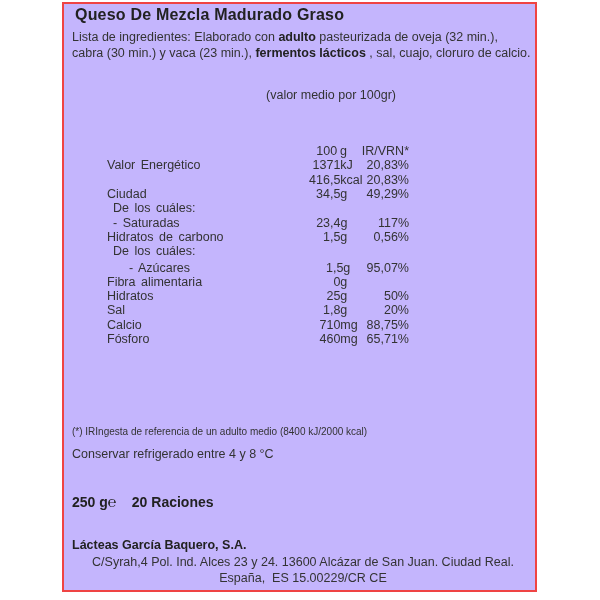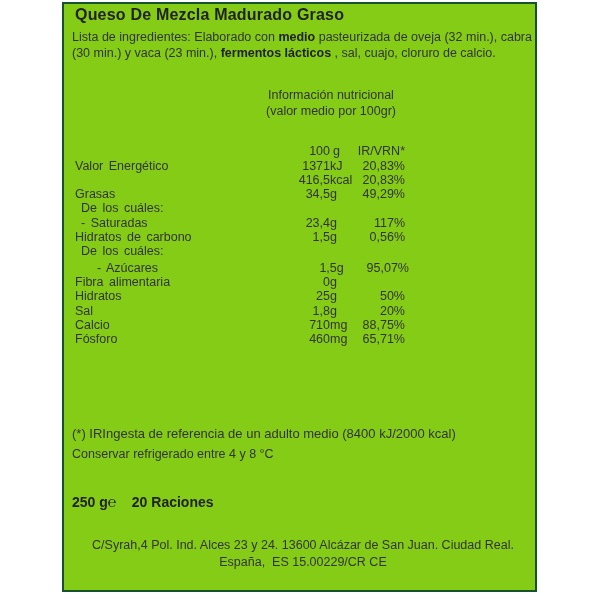--- a/index.html
+++ b/index.html
@@ -4,50 +4,50 @@
 <style>
   html,body{margin:0;padding:0;}
   body{
     width:600px;height:600px;background:#ffffff;position:relative;overflow:hidden;
     font-family:"Liberation Sans","DejaVu Sans",sans-serif;
     -webkit-font-smoothing:antialiased;
     color:#2e2e2e;
   }
   .label-box{
     position:absolute;left:62px;top:2px;width:475px;height:590px;
-    border:2px solid #14532d;background:#84cc16;box-sizing:border-box;
+    border:2px solid #ef4444;background:#c4b5fd;box-sizing:border-box;
   }
   .title{
     position:absolute;left:11px;top:2px;
     font-size:16px;font-weight:bold;letter-spacing:.2px;color:#222;
     white-space:nowrap;
   }
   .ingredients{
     position:absolute;left:8px;top:25px;width:460px;
     font-size:12.5px;line-height:16px;color:#333;
   }
   .ingredients b{color:#222;}
   .info-heading{
     position:absolute;left:132px;top:83px;width:270px;
     text-align:center;font-size:12.5px;line-height:16px;color:#333;
   }
   .ntable{
     position:absolute;left:0;top:140px;width:345px;
     font-size:12.5px;color:#333;
   }
-  .nrow{display:flex;height:14.3px;line-height:14px;align-items:flex-end;}
+  .nrow{display:flex;height:14.3px;line-height:14px;align-items:center;padding-left:32px;}
   .ncol-label{width:210px;padding-left:11px;box-sizing:border-box;word-spacing:2px;white-space:nowrap;}
   .ncol-label.indent{padding-left:17px;}
   .ncol-val{width:56px;text-align:right;white-space:nowrap;}
   .ncol-unit{width:27px;text-align:left;white-space:nowrap;}
   .ncol-pct{width:48px;text-align:right;white-space:nowrap;}
   .nrow.header .ncol-unit{padding-left:3px;box-sizing:border-box;}
   .footnote{
     position:absolute;left:8px;top:422px;width:460px;
-    font-size:13px;color:#333;
+    font-size:10px;color:#333;
   }
   .storage{
     position:absolute;left:8px;top:443px;width:460px;
     font-size:12.5px;color:#333;
   }
   .netline{
     position:absolute;left:8px;top:489px;
     font-size:14px;font-weight:bold;color:#222;white-space:nowrap;
   }
   .netline .emark{font-weight:normal;font-size:15px;margin-right:9px;}
@@ -59,24 +59,23 @@
   .company .name{font-weight:bold;color:#222;}
   .pre{white-space:pre-wrap;text-align:center;}
 </style>
 </head>
 <body>
 
 <div class="label-box">
 
   <div class="title">Queso De Mezcla Madurado Graso</div>
 
-  <div class="ingredients"><span>Lista de ingredientes: Elaborado con </span><b>medio</b><span> pasteurizada de oveja (32 min.), cabra (30 min.) y vaca (23 min.), </span><b>fermentos lácticos</b><span> , sal, cuajo, cloruro de calcio.</span></div>
+  <div class="ingredients"><span>Lista de ingredientes: Elaborado con </span><b>adulto</b><span> pasteurizada de oveja (32 min.), cabra (30 min.) y vaca (23 min.), </span><b>fermentos lácticos</b><span> , sal, cuajo, cloruro de calcio.</span></div>
 
   <div class="info-heading">
-    <div>Información nutricional</div>
     <div>(valor medio por 100gr)</div>
   </div>
 
   <div class="ntable">
     <div class="nrow header">
       <span class="ncol-label"></span>
       <span class="ncol-val">100</span>
       <span class="ncol-unit">g</span>
       <span class="ncol-pct">IR/VRN*</span>
     </div>
@@ -87,21 +86,21 @@
           <span class="ncol-unit">kJ</span>
           <span class="ncol-pct">20,83%</span>
         </div>
         <div class="nrow">
           <span class="ncol-label"></span>
           <span class="ncol-val">416,5</span>
           <span class="ncol-unit">kcal</span>
           <span class="ncol-pct">20,83%</span>
         </div>
         <div class="nrow">
-          <span class="ncol-label">Grasas</span>
+          <span class="ncol-label">Ciudad</span>
           <span class="ncol-val">34,5</span>
           <span class="ncol-unit">g</span>
           <span class="ncol-pct">49,29%</span>
         </div>
         <div class="nrow">
           <span class="ncol-label indent">De los cuáles:</span>
           <span class="ncol-val"></span>
           <span class="ncol-unit"></span>
           <span class="ncol-pct"></span>
         </div>
@@ -164,17 +163,18 @@
 
   <div class="footnote">(*) IRIngesta de referencia de un adulto medio (8400 kJ/2000 kcal)</div>
 
   <div class="storage">Conservar refrigerado entre 4 y 8 °C</div>
 
   <div class="netline">
     <span>250 g</span><span class="emark">℮</span><span class="servings">20 Raciones</span>
   </div>
 
   <div class="company">
+    <div class="name">Lácteas García Baquero, S.A.</div>
     <div class="pre">C/Syrah,4 Pol. Ind. Alces 23 y 24. 13600 Alcázar de San Juan. Ciudad Real.</div>
     <div class="pre">España,  ES 15.00229/CR CE</div>
   </div>
 
 </div>
 
 </body></html>

